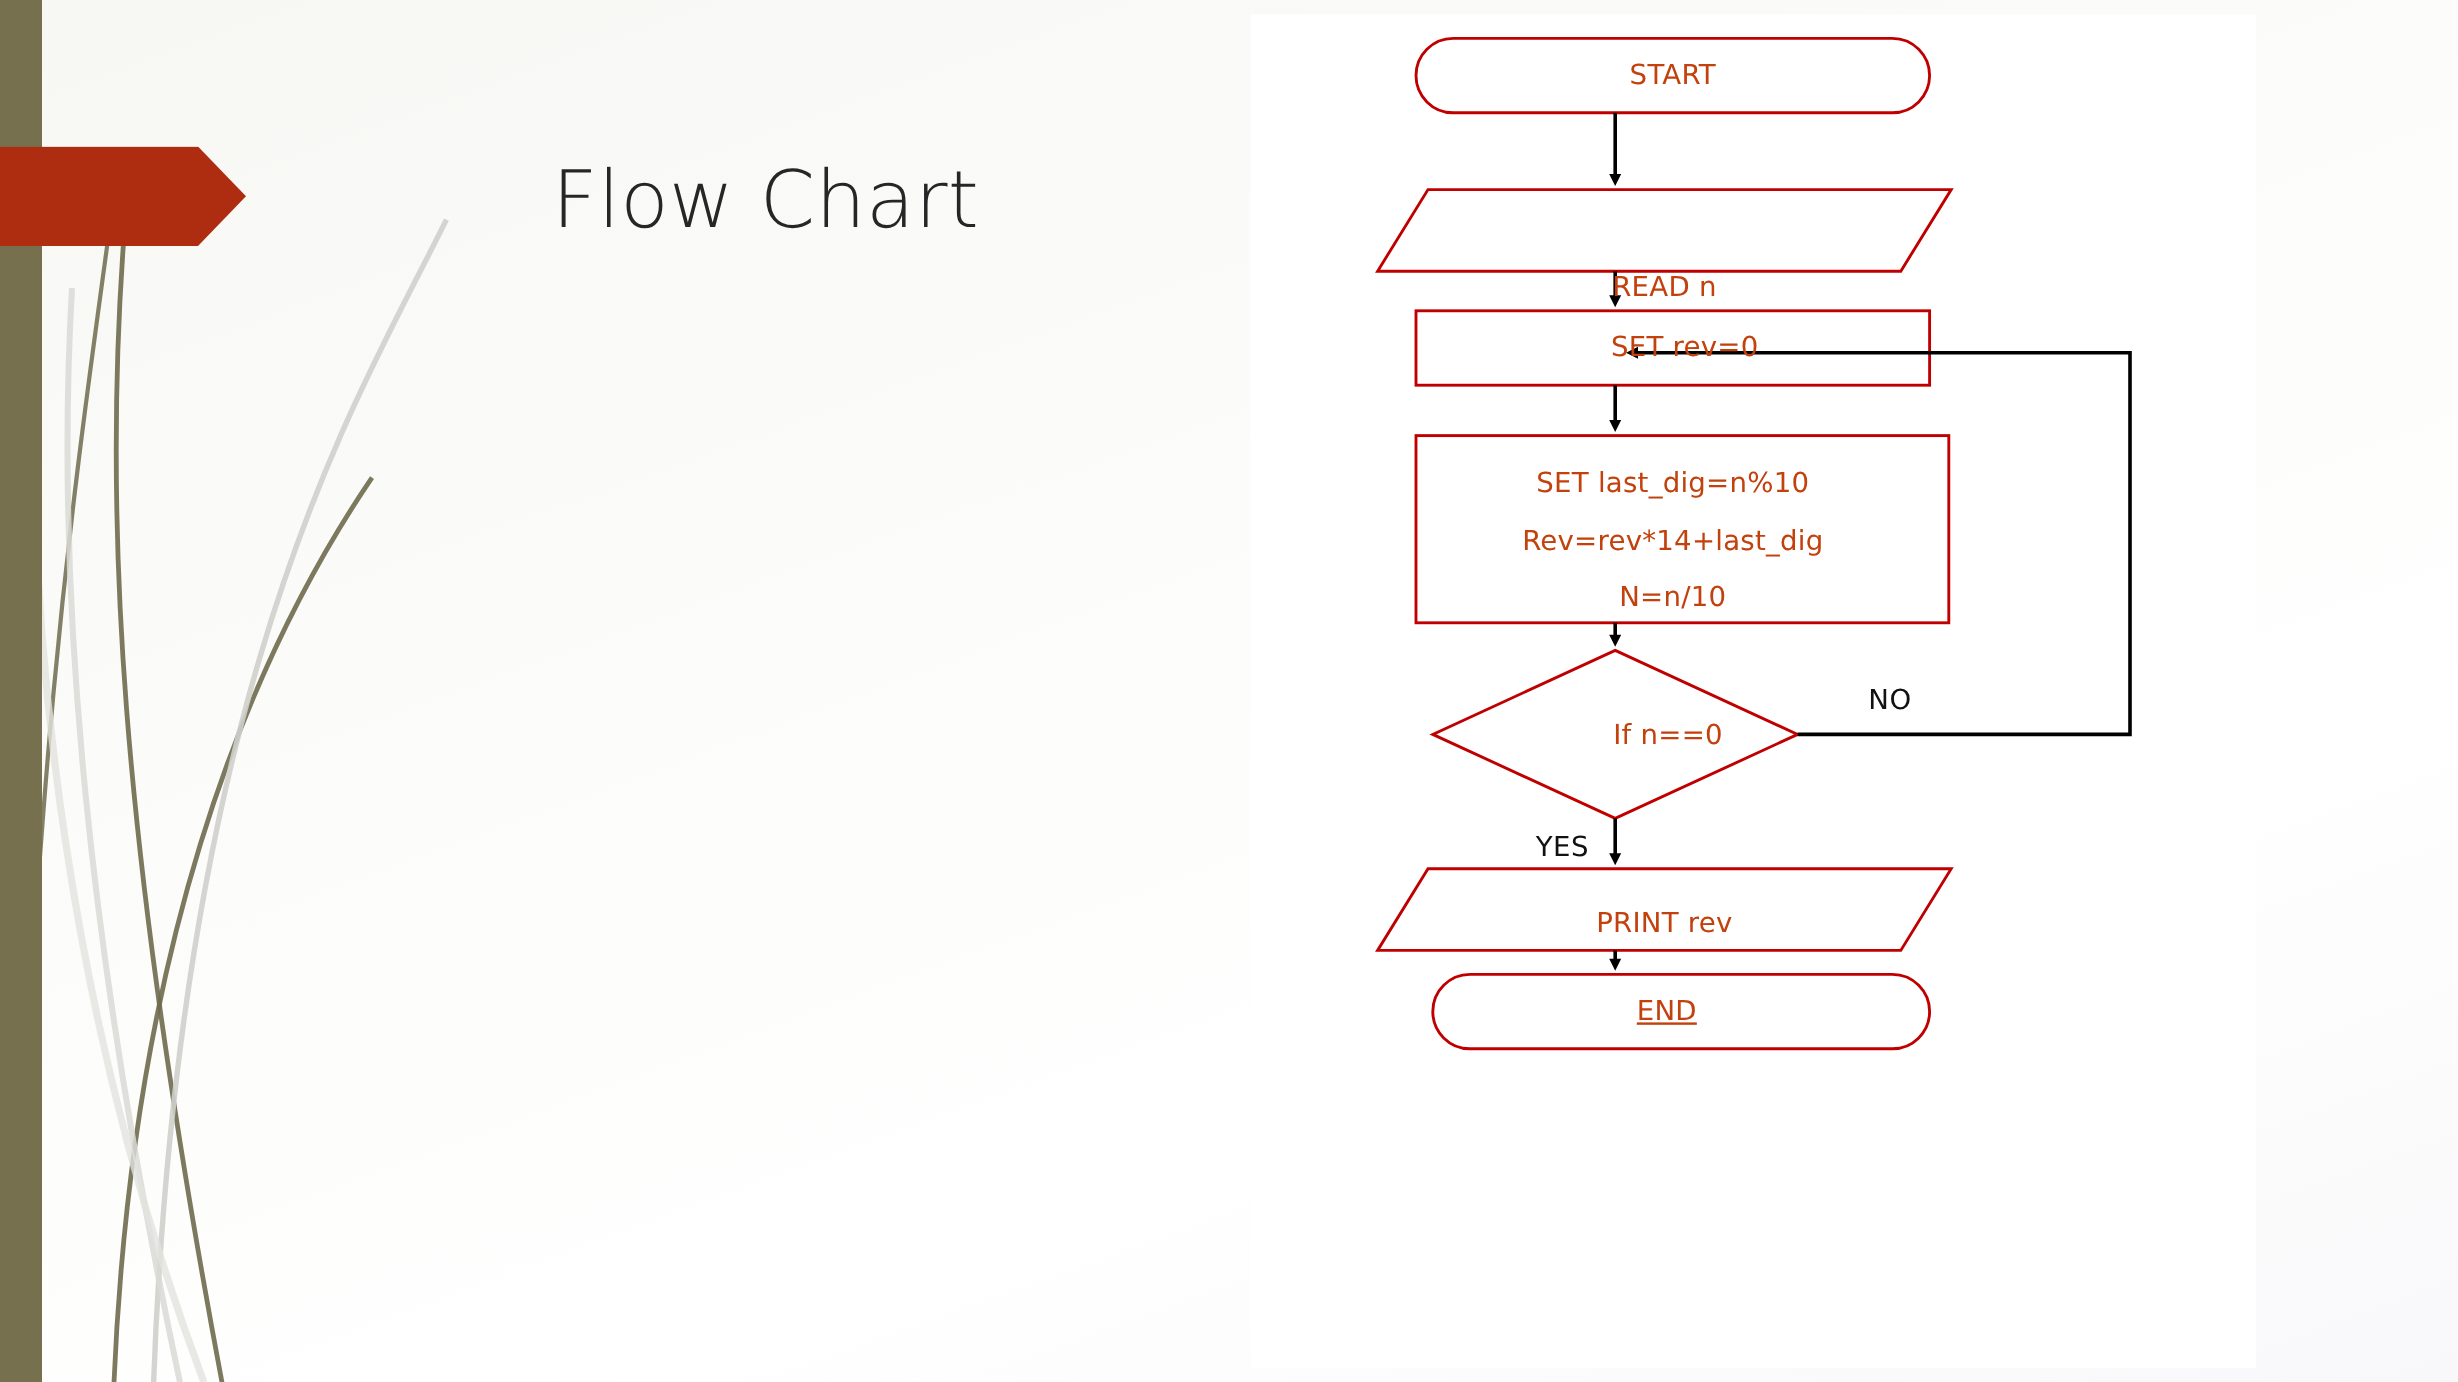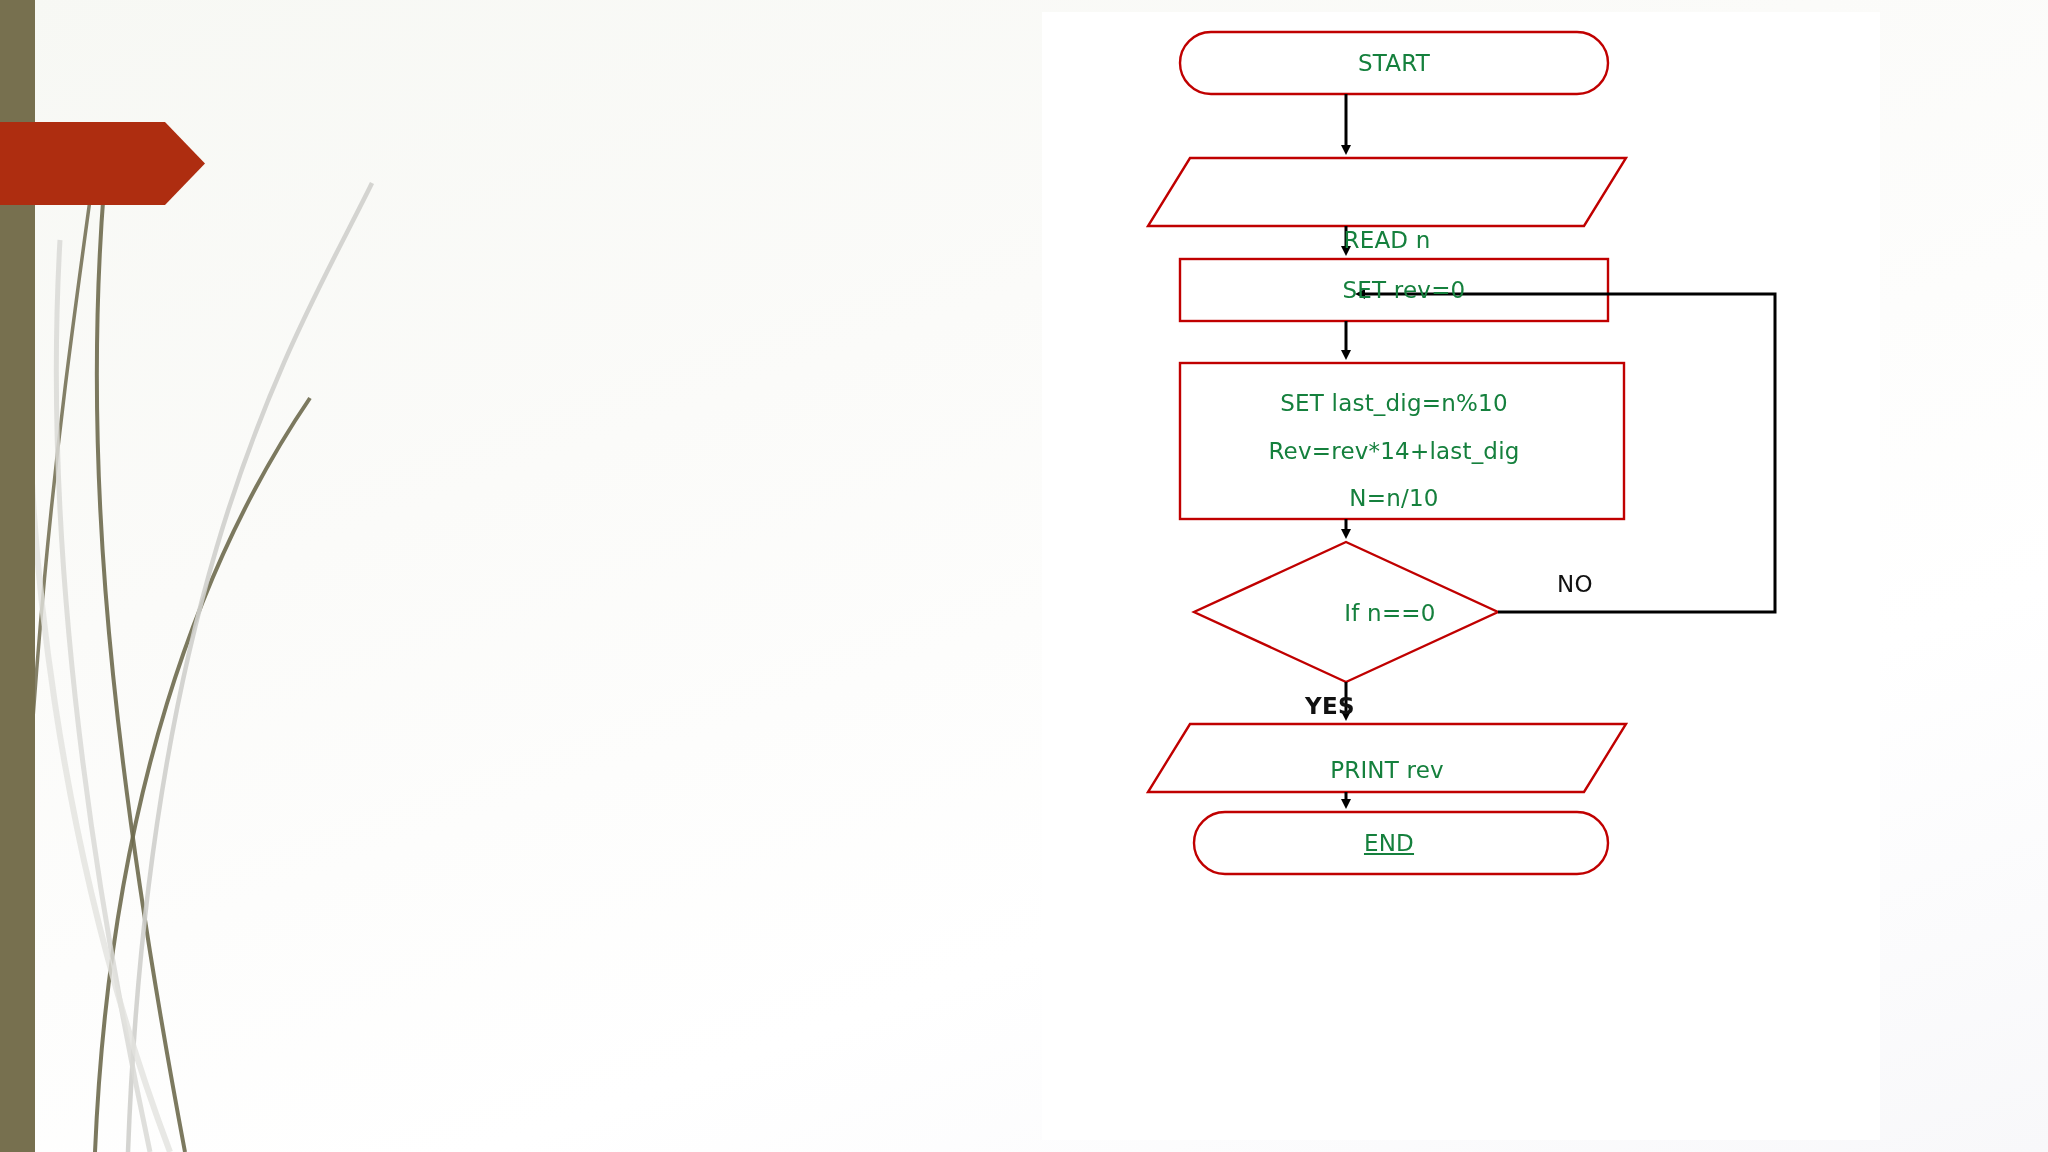--- a/index.html
+++ b/index.html
@@ -83,21 +83,21 @@
   }
   .flow-svg {
     position: absolute;
     left: 0;
     top: 0;
     width: 838px;
     height: 1128px;
   }
   .node-label {
     position: absolute;
-    color: #15803d;
+    color: #c2410c;
     font-size: 23px;
     font-family: "DejaVu Sans", sans-serif;
     white-space: nowrap;
     text-align: center;
     transform: translate(-50%, -50%);
     letter-spacing: 0.2px;
   }
   .edge-label {
     position: absolute;
     color: #111111;
@@ -121,20 +121,21 @@
     <path d="M 104 188 C 85 430 100 700 185 1152" stroke="#6e6a4e" stroke-width="4" fill="none" opacity="0.9"></path>
     <path d="M 310 398 C 200 560 110 800 95 1152" stroke="#6e6a4e" stroke-width="4" fill="none" opacity="0.9"></path>
     <path d="M 372 183 C 300 330 150 560 128 1152" stroke="#cfcfcc" stroke-width="4.5" fill="none" opacity="0.9"></path>
     <path d="M 60 240 C 45 500 75 800 150 1152" stroke="#d9d9d6" stroke-width="5" fill="none" opacity="0.85"></path>
     <path d="M 30 280 C 20 540 60 860 170 1152" stroke="#e2e2df" stroke-width="6" fill="none" opacity="0.8"></path>
   </svg>
 
   <div class="left-bar"></div>
   <div class="banner-arrow"></div>
 
+  <h1 class="slide-title">Flow Chart</h1>
 
   <div class="content-panel"></div>
 
   <div class="flow-wrap">
 
     <svg class="flow-svg" viewBox="0 0 838 1128" preserveAspectRatio="none">
       <defs>
         <marker id="ah" markerWidth="12" markerHeight="12" refX="6" refY="6" orient="auto" markerUnits="userSpaceOnUse">
           <path d="M 1 1 L 11 6 L 1 11 z" fill="#000000"></path>
         </marker>
@@ -185,16 +186,16 @@
     <div class="node-label" style="left:352px; top:486px;">N=n/10</div>
 
     <div class="node-label" style="left:348px; top:601px;text-align:right;">If n==0</div>
 
     <div class="node-label" style="left:345px; top:758px;">PRINT rev</div>
 
     <div class="node-label" style="left:347px; top:831px;text-decoration:underline;">END</div>
 
     <div class="edge-label" style="left:533px; top:572px;">NO</div>
 
-    <div class="edge-label" style="left:288px; top:694px;font-weight:bold;">YES</div>
+    <div class="edge-label" style="left:260px; top:694px;">YES</div>
 
   </div>
 </div>
 
 </body></html>

